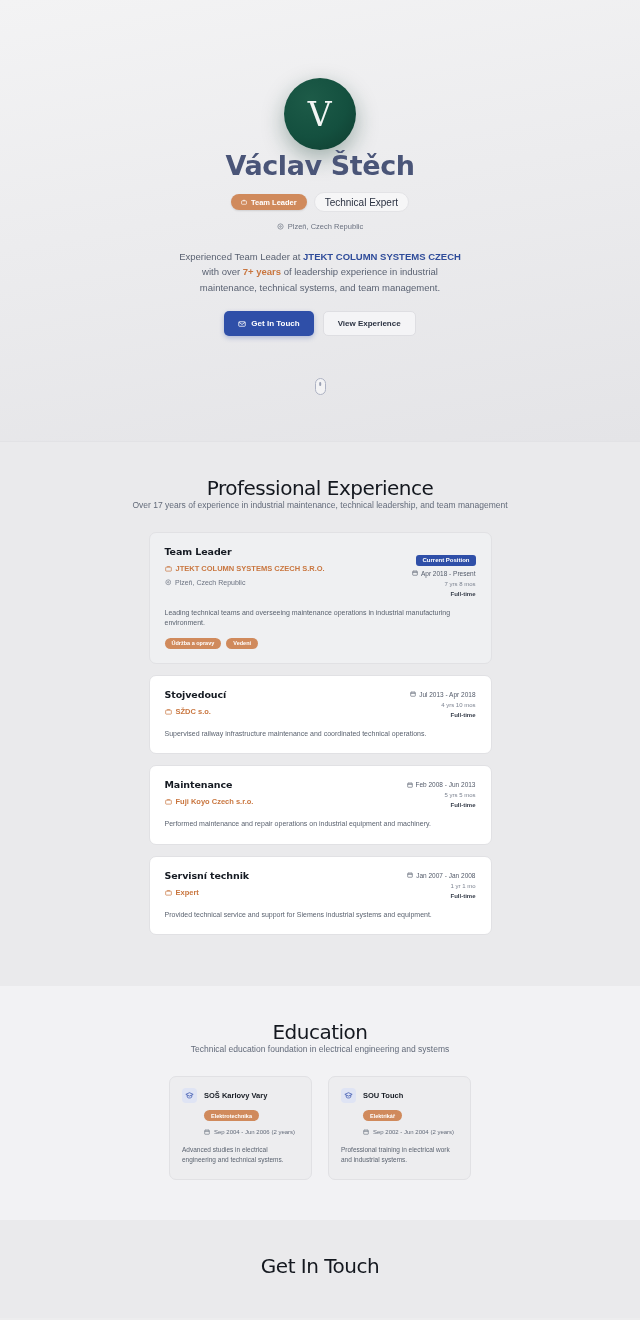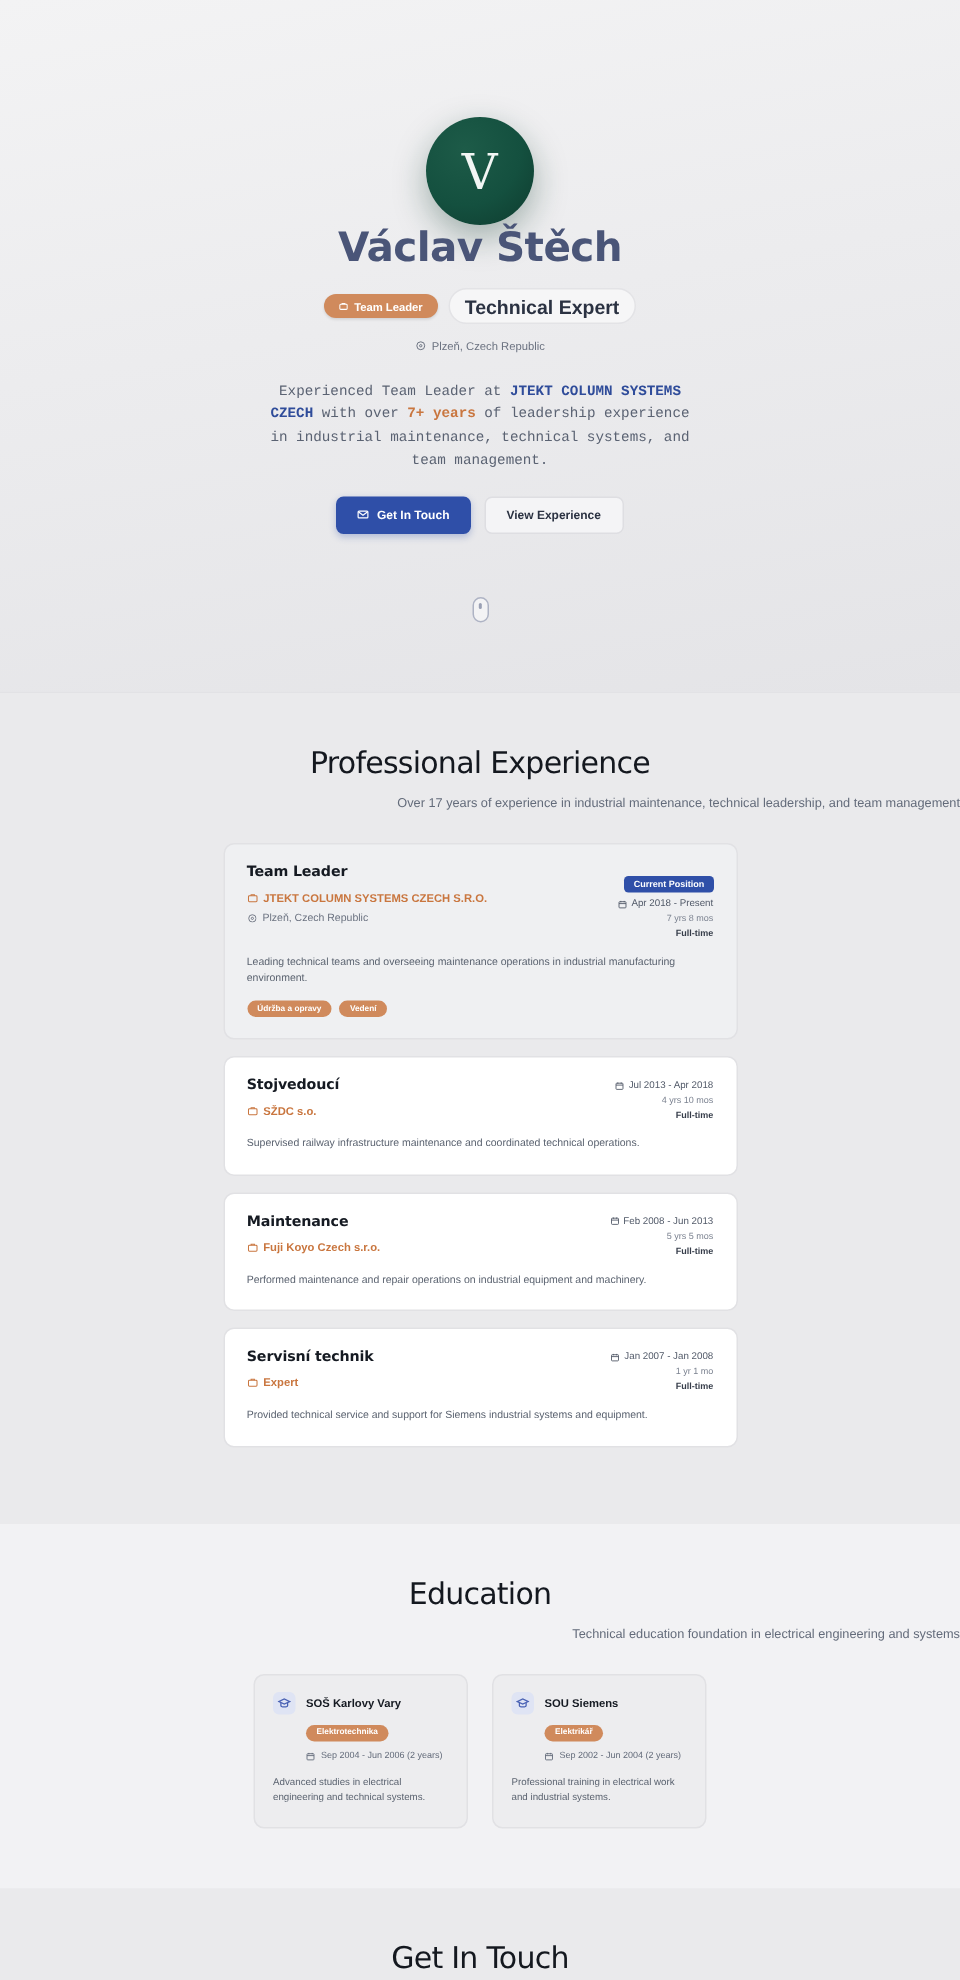--- a/index.html
+++ b/index.html
@@ -41,30 +41,30 @@
   .badge-pill {
     display:inline-flex;align-items:center;gap:4px;
     padding:3.5px 10px;border-radius:20px;
     font-size:7.5px;font-weight:700;
     background:#d08a5c;color:#fff;
     box-shadow:0 1px 2px rgba(0,0,0,.12);
   }
   .badge-plain {
     display:inline-flex;align-items:center;
     padding:3.5px 10px;border-radius:20px;
-    font-size:13px;font-weight:700;
+    font-size:10px;font-weight:400;
     background:#f6f6f7;color:#2b3242;border:1px solid #e3e3e6;
   }
   .hero-loc {
     margin-top:10px;font-size:7.5px;color:#6b7280;
     display:flex;align-items:center;justify-content:center;gap:4px;
   }
   .hero-desc {
     margin:18px auto 12px;max-width:290px;
-    font-size:9.5px;line-height:1.62;color:#5a6272;font-family:Liberation Mono, monospace;
+    font-size:9.5px;line-height:1.62;color:#5a6272;
   }
   .hero-desc b { color:#2f4c9a; font-weight:700; }
   .hero-desc .hl { color:#c9763f; font-weight:700; }
   .hero-actions { margin-top:16px; display:flex; justify-content:center; gap:9px; }
   .btn-primary {
     display:inline-flex;align-items:center;gap:5px;
     background:#2f4fa8;color:#fff;border:none;
     font-size:8px;font-weight:700;
     padding:7px 14px;border-radius:5px;cursor:pointer;
     box-shadow:0 2px 5px rgba(47,79,168,.3);
@@ -90,21 +90,21 @@
   
   .section { padding:34px 0 40px; }
   .sec-exp { background:#eaeaec; }
   .sec-edu { background:#f2f2f4; }
   .sec-contact { background:#eaeaec; }
   .sec-title {
     text-align:center;font-size:20px;font-weight:400;letter-spacing:-.5px;
     color:#14181f;font-family:"DejaVu Sans", sans-serif;
   }
   .sec-sub {
-    text-align:right;margin-top:10px;font-size:8.5px;color:#636b7a;
+    text-align:center;font-size:8.5px;color:#636b7a;
   }
 
   
   .exp-wrap { margin:22px auto 0; width:343px; }
   .exp-card {
     position:relative;background:#ffffff;border:1px solid #e1e1e4;
     border-radius:7px;padding:13px 15px 14px;margin-bottom:11px;
   }
   .exp-card.current { background:#eff0f2; }
   .exp-top { display:flex; justify-content:space-between; align-items:flex-start; }
@@ -401,21 +401,21 @@
       </div>
 
       <div class="edu-card">
         <div class="edu-head">
           <span class="edu-ic">
             <svg width="9" height="9" viewBox="0 0 16 16" fill="none" stroke="#4a62b4" stroke-width="1.5">
               <path d="M1.5 6 8 3l6.5 3L8 9z"></path>
                 <path d="M4 7.4v3.2c0 1 1.8 1.8 4 1.8s4-.8 4-1.8V7.4"></path>
             </svg>
           </span>
-          <span class="edu-school">SOU Siemens</span>
+          <span class="edu-school">SOU Touch</span>
         </div>
         <span class="edu-badge">Elektrikář</span>
         <div class="edu-date">
           <span>
             <svg width="6" height="6" viewBox="0 0 16 16" fill="none" stroke="#636b7a" stroke-width="1.6">
               <rect x="1.8" y="3" width="12.4" height="11" rx="1.4"></rect>
                 <path d="M1.8 6.4h12.4M5 1.6v2.6M11 1.6v2.6"></path>
             </svg>
           </span>
           <span>Sep 2002 - Jun 2004  (2 years)</span>

